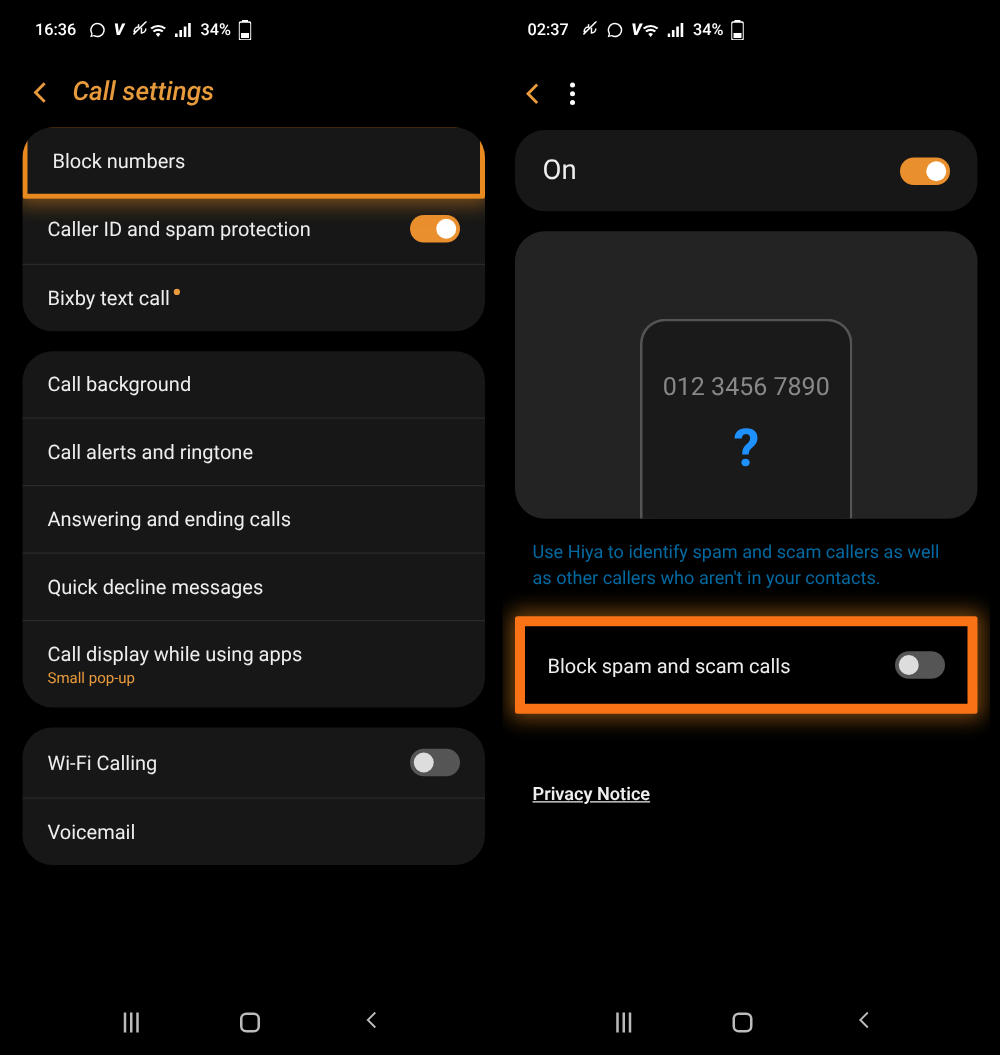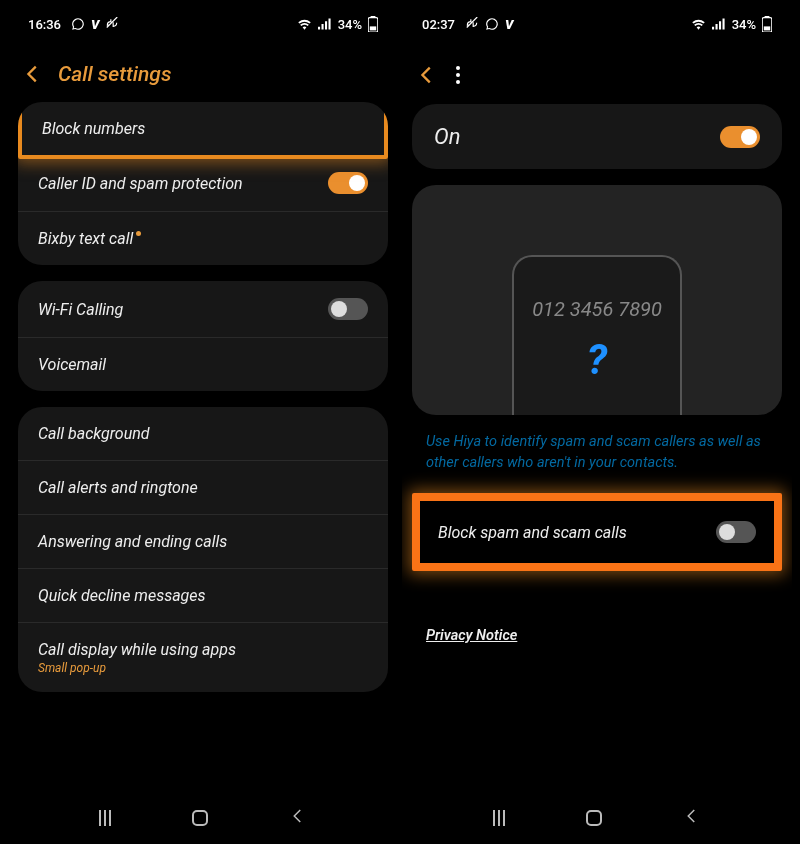--- a/index.html
+++ b/index.html
@@ -20,21 +20,21 @@
     flex-direction: column;
   }
   .pane-left { margin-left: 8px; }
   .pane-right { margin-left: 4px; }
 
   
   .status-bar {
     height: 48px;
     display: flex;
     align-items: center;
-    justify-content: space-between;
+    justify-content: flex-start;
     padding: 0 20px;
     color: #fff;
     font-size: 13px;
     font-weight: 500;
   }
   .status-left, .status-right { display: flex; align-items: center; gap: 6px; }
   .status-left .time { margin-right: 4px; }
 
   
   .header {
@@ -70,21 +70,20 @@
     padding: 4px;
     cursor: pointer;
   }
   .more-icon span { width: 4px; height: 4px; background: #fff; border-radius: 50%; }
 
   
   .content {
     flex: 1;
     padding: 0 10px;
     overflow: hidden;
-    font-style: italic;
   }
   .card {
     background: #171717;
     border-radius: 24px;
     margin-bottom: 16px;
     overflow: hidden;
   }
   .row {
     padding: 17px 20px;
     display: flex;
@@ -303,48 +302,48 @@
       </div>
       <div class="row">
         <span class="row-text">
           <span>Bixby text call</span><span class="row-dot"></span>
         </span>
       </div>
     </div>
 
     <div class="card">
       <div class="row">
+        <span class="row-text">Call background</span>
+      </div>
+      <div class="row">
+        <span class="row-text">Call alerts and ringtone</span>
+      </div>
+      <div class="row">
+        <span class="row-text">Answering and ending calls</span>
+      </div>
+      <div class="row">
+        <span class="row-text">Quick decline messages</span>
+      </div>
+      <div class="row">
+        <div class="row-left">
+          <span class="row-text">Call display while using apps</span>
+          <span class="row-sub">Small pop-up</span>
+        </div>
+      </div>
+    </div>
+
+    <div class="card">
+      <div class="row">
         <span class="row-text">Wi-Fi Calling</span>
         <div class="toggle off">
             <div class="knob"></div>
           </div>
       </div>
       <div class="row">
         <span class="row-text">Voicemail</span>
-      </div>
-    </div>
-
-    <div class="card">
-      <div class="row">
-        <span class="row-text">Call background</span>
-      </div>
-      <div class="row">
-        <span class="row-text">Call alerts and ringtone</span>
-      </div>
-      <div class="row">
-        <span class="row-text">Answering and ending calls</span>
-      </div>
-      <div class="row">
-        <span class="row-text">Quick decline messages</span>
-      </div>
-      <div class="row">
-        <div class="row-left">
-          <span class="row-text">Call display while using apps</span>
-          <span class="row-sub">Small pop-up</span>
-        </div>
       </div>
     </div>
   </div>
 
   <div class="nav-bar">
     <div class="nav-btn nav-recents">
       <span></span>
         <span></span>
         <span></span>
     </div>

